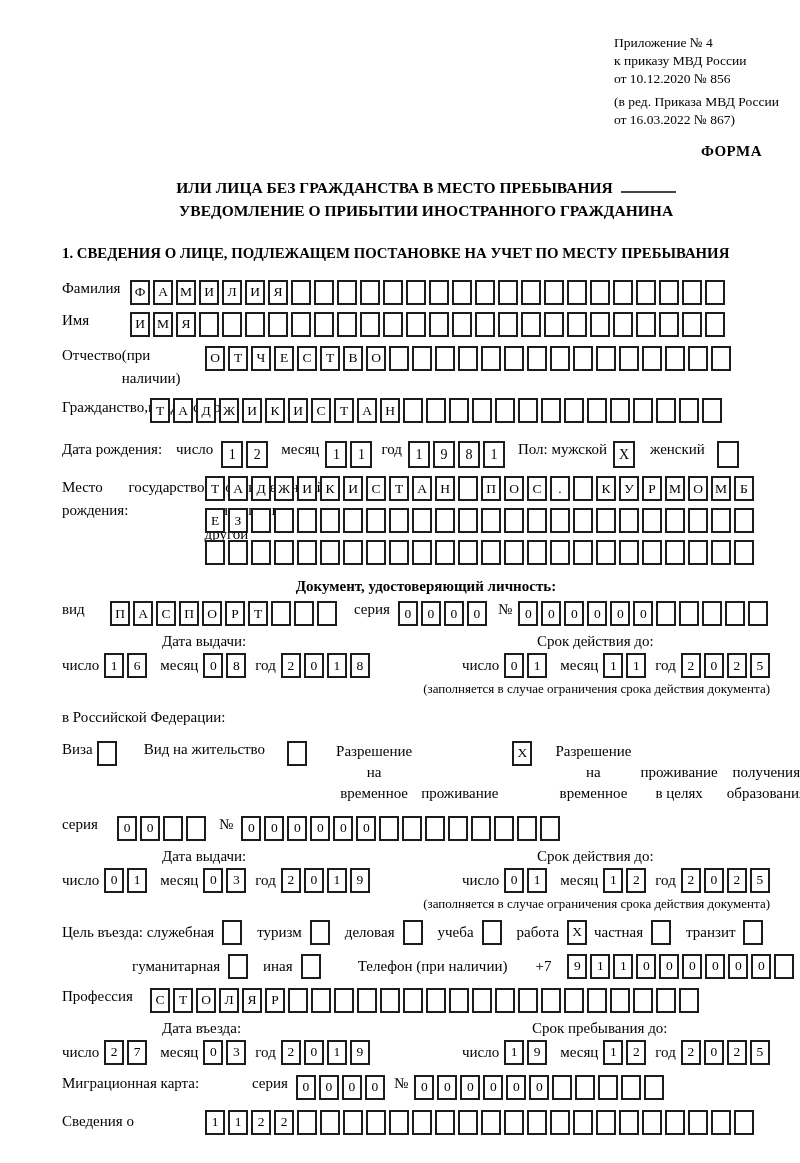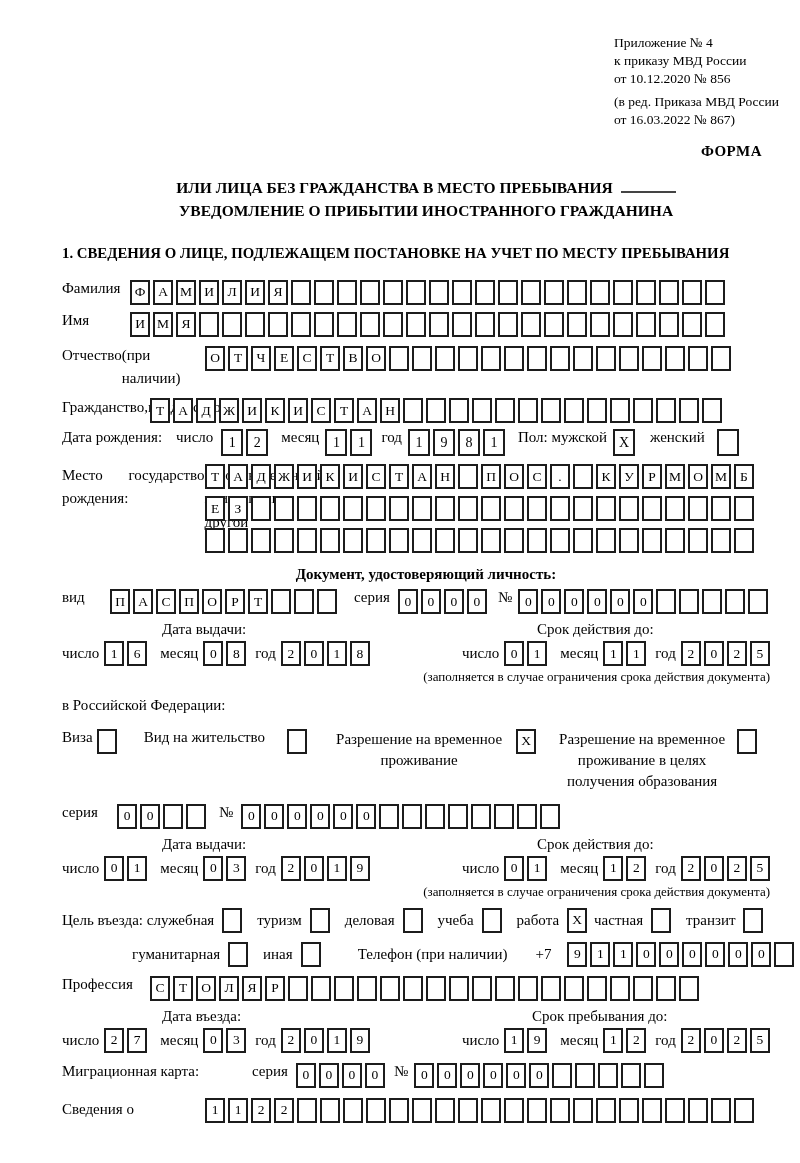--- a/index.html
+++ b/index.html
@@ -36,21 +36,21 @@
   .col-r{flex:1;}
   .dhead{margin-bottom:3px;}
   .dctrl{display:flex;align-items:center;}
   .dctrl .lbl{margin-right:5px;}
   .note-right{width:728px;text-align:right;margin-top:3px;margin-bottom:8px;padding-right:20px;box-sizing:border-box;}
 
   
   .chkrow{display:flex;align-items:flex-start;margin:10px 0 12px 0;}
   .chklab{text-align:center;line-height:1.4;}
   .chkbox{margin-left:10px;margin-top:0;}
-  .stack{display:flex;flex-direction:column;align-items:center;}
+  .stack{display:flex;flex-direction:row;align-items:flex-end;gap:9px;}
 
   .purpose{display:flex;align-items:center;margin-bottom:9px;}
   .purpose .cells{margin-left:8px;margin-right:12px;}
 
   .multirow{display:flex;align-items:flex-start;margin-bottom:6px;}
   .cellstack .cells{margin-bottom:7px;}
 </style>
 </head>
 <body>
 
@@ -196,21 +196,21 @@
         <span class="cell"></span>
         <span class="cell"></span>
         <span class="cell"></span>
         <span class="cell"></span>
         <span class="cell"></span>
         <span class="cell"></span>
         <span class="cell"></span>
       </span>
   </div>
 
-  <div class="row" style="margin-top:6px;">
+  <div class="row" style="margin-top:18px;">
     <span class="lbl">Дата рождения:</span>
     <span class="lbl" style="margin-left:14px;margin-right:8px;">число</span>
     <span class="cells bigcells">
         <span class="cell big">1</span>
         <span class="cell big">2</span>
       </span>
     <span class="lbl sp">месяц</span>
     <span class="cells bigcells">
         <span class="cell big">1</span>
         <span class="cell big">1</span>

